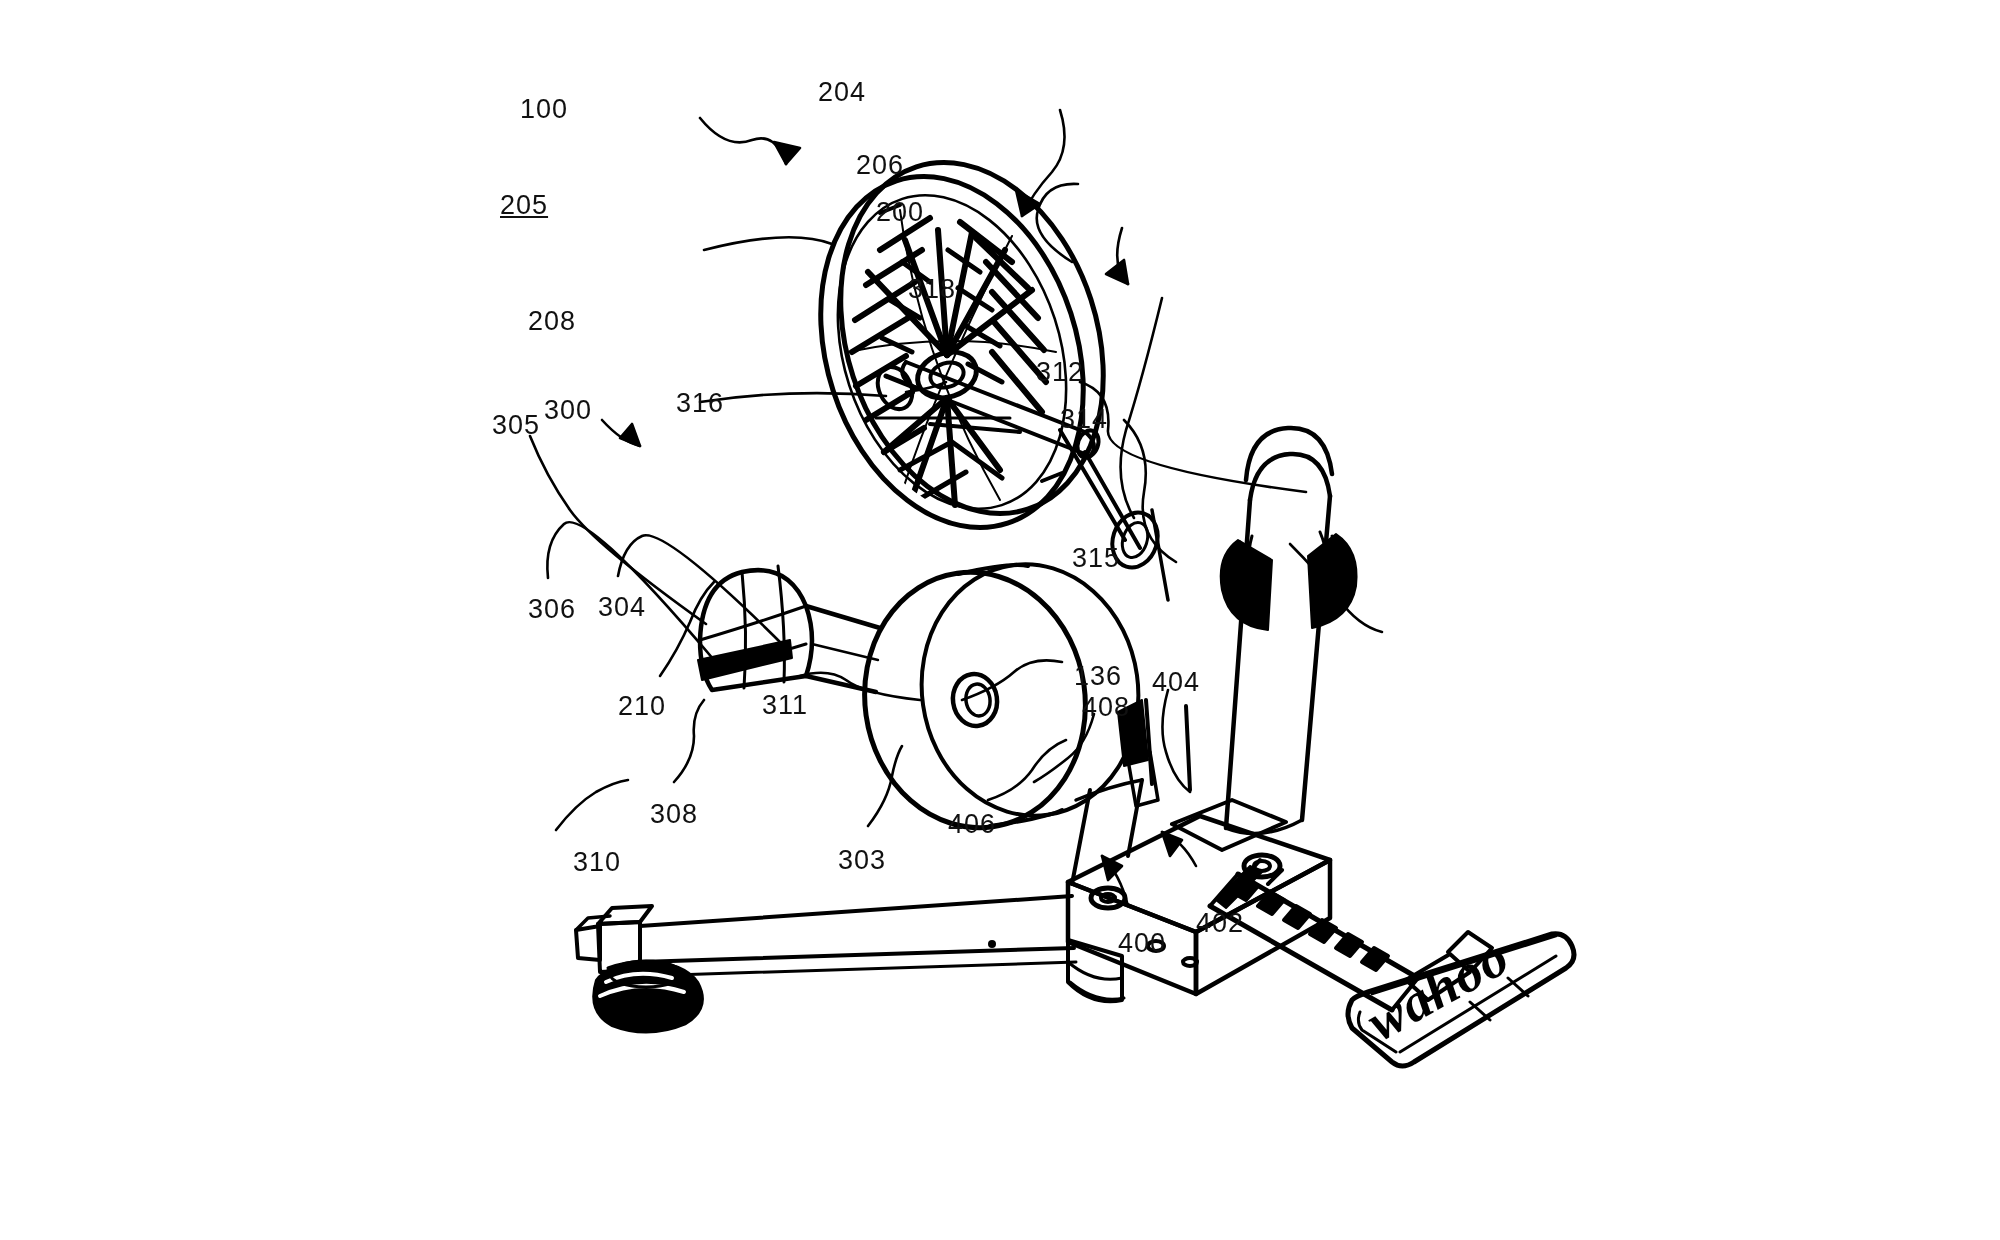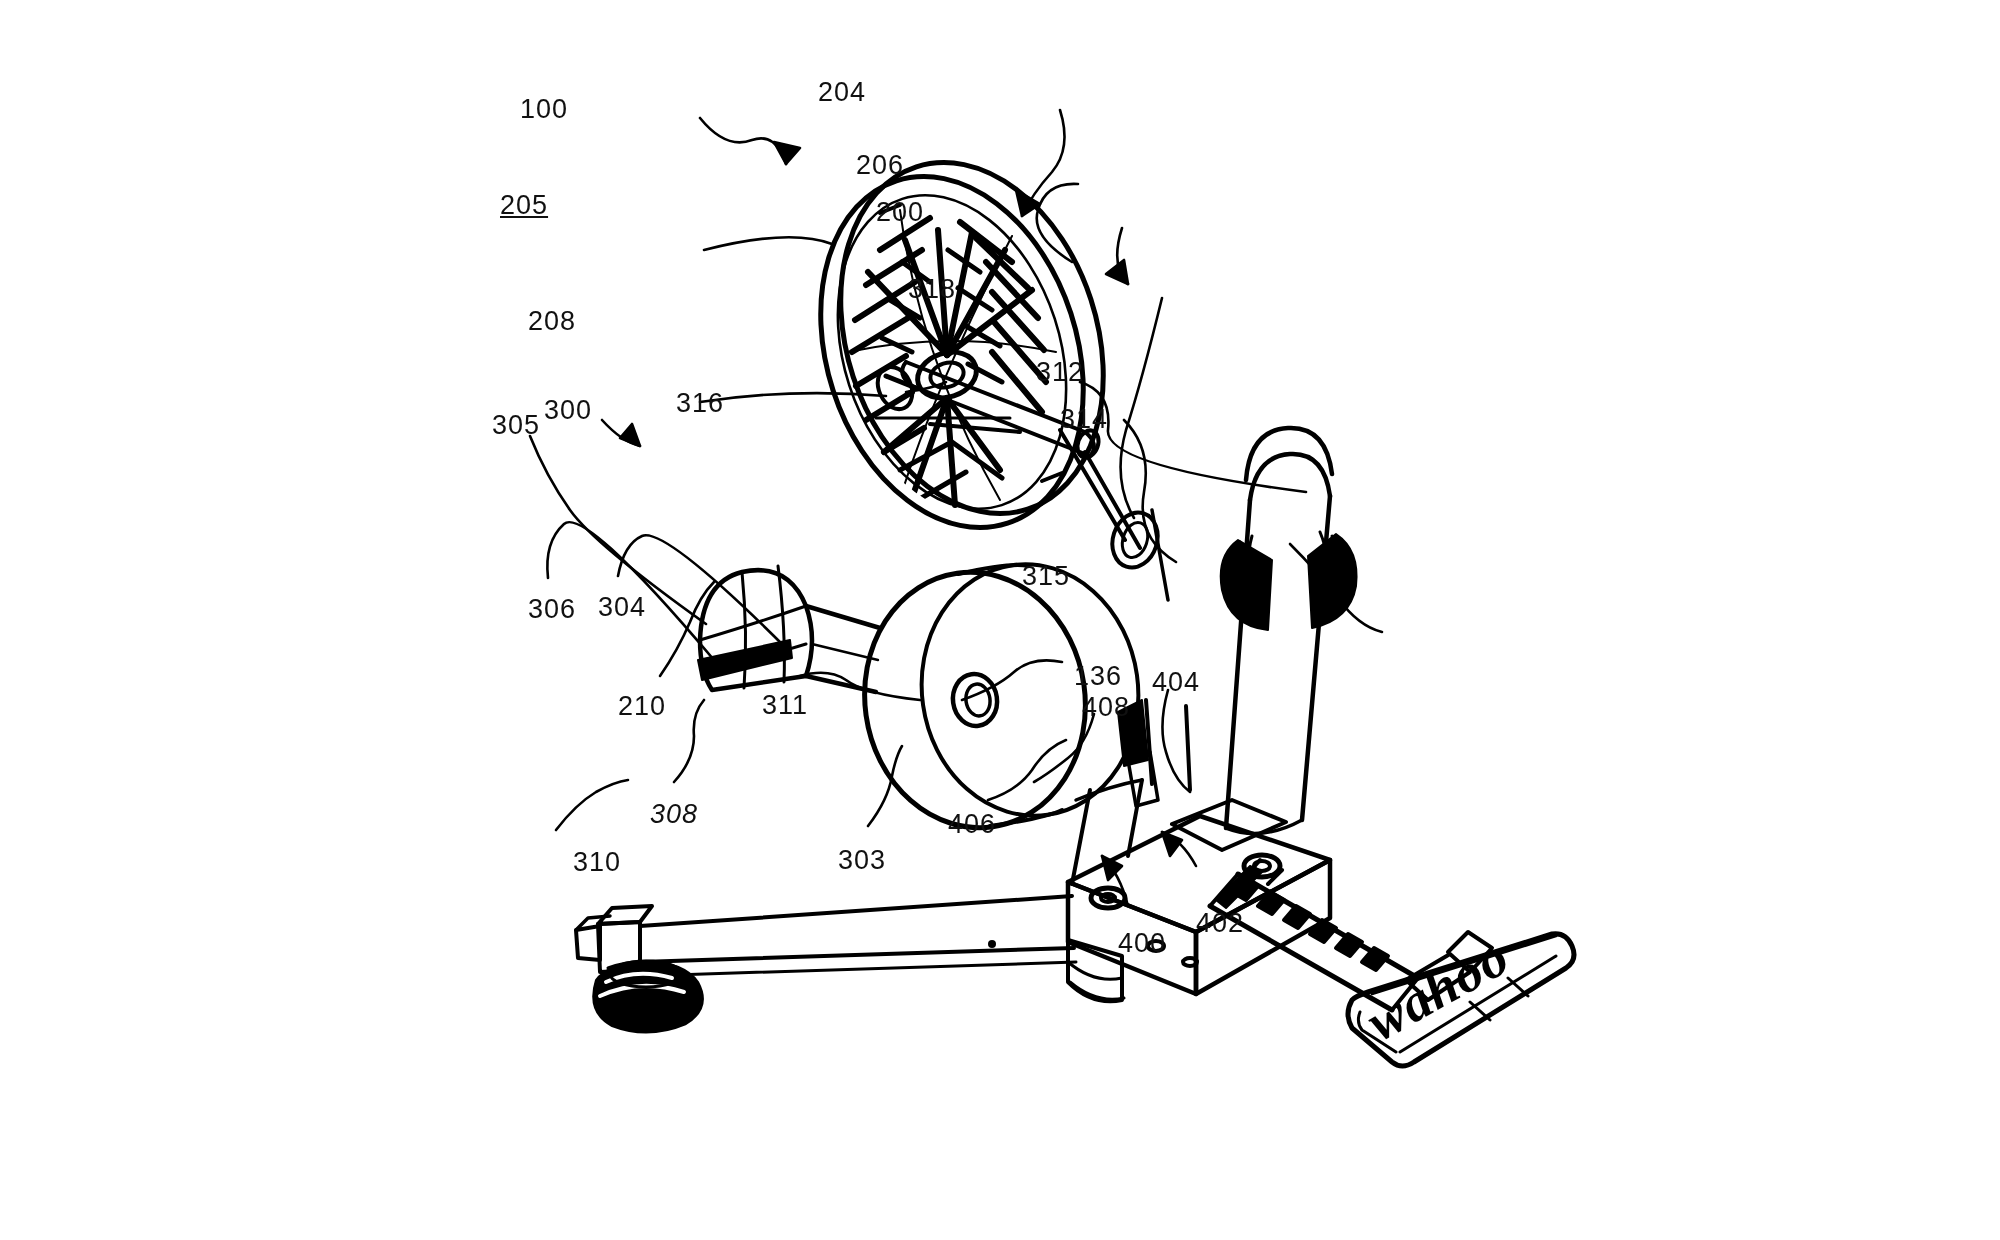--- a/index.html
+++ b/index.html
@@ -302,30 +302,30 @@
       <div class="lbl" style="left: 520px; top: 94px;">100</div>
       <div class="lbl" style="left: 818px; top: 77px;">204</div>
       <div class="lbl" style="left: 500px; top: 190px; text-decoration: underline;">205</div>
       <div class="lbl" style="left: 856px; top: 150px;">206</div>
       <div class="lbl" style="left: 876px; top: 197px;">200</div>
       <div class="lbl" style="left: 528px; top: 306px;">208</div>
       <div class="lbl" style="left: 908px; top: 274px;">318</div>
       <div class="lbl" style="left: 676px; top: 388px;">316</div>
       <div class="lbl" style="left: 1036px; top: 357px;">312</div>
       <div class="lbl" style="left: 1060px; top: 404px;">314</div>
-      <div class="lbl" style="left: 1022px; top: 543px; margin-top: 18px;">315</div>
+      <div class="lbl" style="left: 1072px; top: 543px;">315</div>
       <div class="lbl" style="left: 492px; top: 410px;">305</div>
       <div class="lbl" style="left: 544px; top: 395px;">300</div>
       <div class="lbl" style="left: 528px; top: 594px;">306</div>
       <div class="lbl" style="left: 598px; top: 592px;">304</div>
       <div class="lbl" style="left: 618px; top: 691px;">210</div>
       <div class="lbl" style="left: 762px; top: 690px;">311</div>
       <div class="lbl" style="left: 1074px; top: 661px;">136</div>
       <div class="lbl" style="left: 1082px; top: 692px;">408</div>
       <div class="lbl" style="left: 1152px; top: 667px;">404</div>
-      <div class="lbl" style="left: 650px; top: 799px; font-style: italic;">308</div>
+      <div class="lbl" style="left: 650px; top: 799px;">308</div>
       <div class="lbl" style="left: 838px; top: 845px;">303</div>
       <div class="lbl" style="left: 948px; top: 809px;">406</div>
       <div class="lbl" style="left: 528px; top: 847px; margin-left: 45px;">310</div>
       <div class="lbl" style="left: 1118px; top: 928px;">400</div>
       <div class="lbl" style="left: 1196px; top: 893px; margin-top: 15px;">402</div>
     </div>
 </div>
 
 </body></html>

